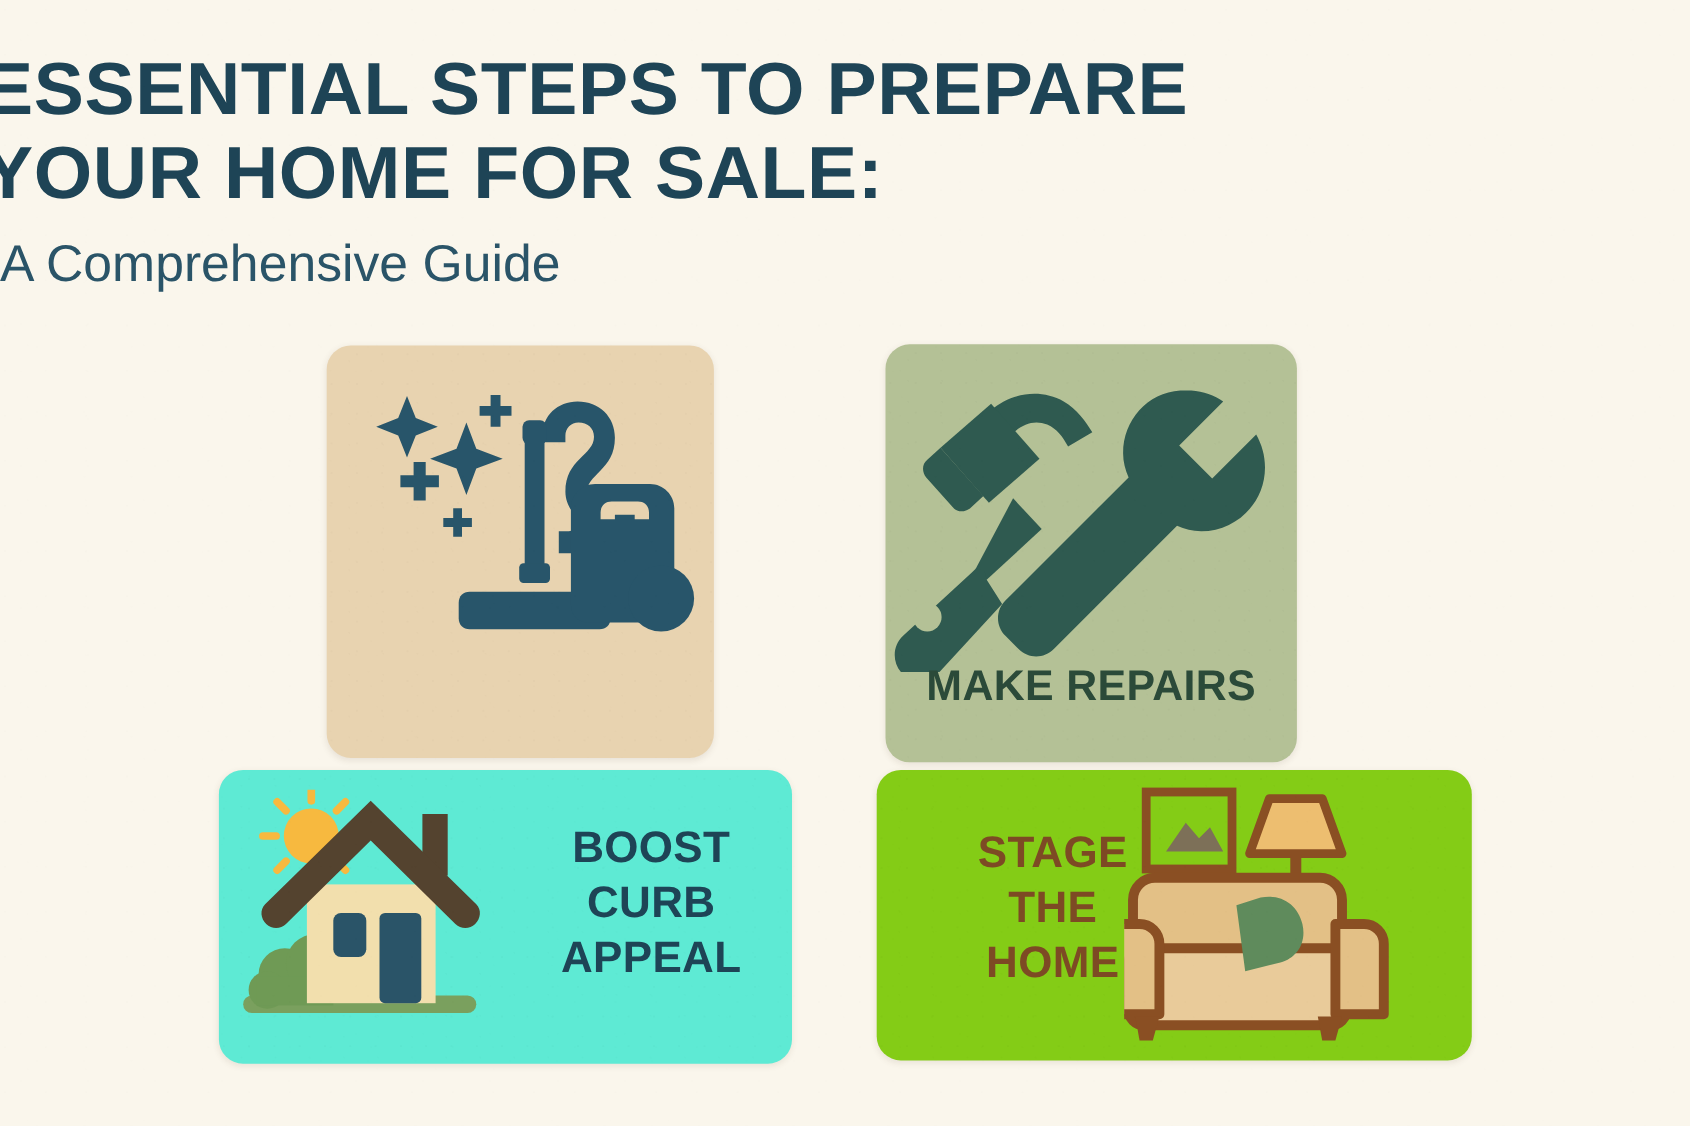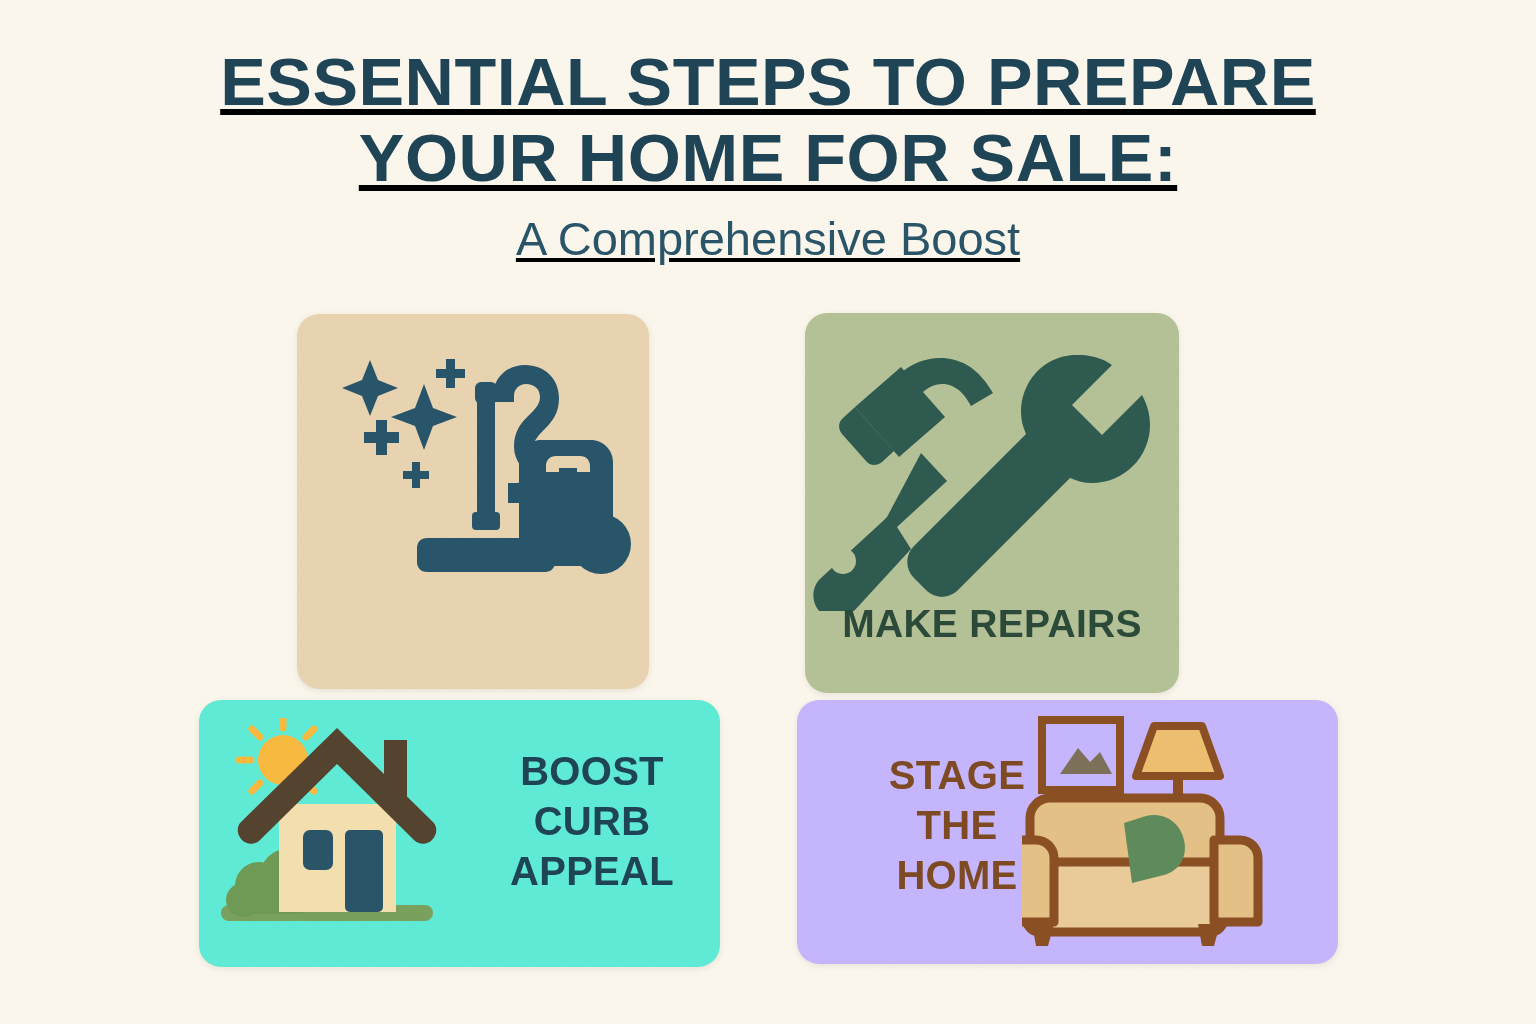--- a/index.html
+++ b/index.html
@@ -29,22 +29,21 @@
     background-size: 37px 41px, 53px 47px, 43px 59px, 61px 43px;
     z-index: 60;
   }
 
   
   .title-block {
     position: absolute;
     left: 0;
     right: 0;
     top: 44px;
-    text-align: center;
-    text-decoration: underline;
+    text-align: left;
   }
   .title-line {
     font-family: "Liberation Sans", sans-serif;
     font-weight: bold;
     font-size: 67px;
     line-height: 76px;
     letter-spacing: .5px;
     color: #1e4456;
     text-transform: uppercase;
     transform: scaleX(1.02);
@@ -72,21 +71,21 @@
     background-image:
       radial-gradient(circle at 20% 30%, rgba(0,0,0,.10) 0 1px, transparent 1px),
       radial-gradient(circle at 66% 74%, rgba(0,0,0,.08) 0 1px, transparent 1px);
     background-size: 23px 27px, 31px 19px;
     pointer-events: none;
   }
 
   #card-clean  { left: 297px; top: 314px;  width: 352px; height: 375px; background: #e8d3b0; }
   #card-repair { left: 805px; top: 313px;  width: 374px; height: 380px; background: #b4c196; }
   #card-curb   { left: 199px; top: 700px;  width: 521px; height: 267px; background: #5eead4; }
-  #card-stage  { left: 797px; top: 700px;  width: 541px; height: 264px; background: #c4b5fd; }
+  #card-stage  { left: 797px; top: 700px;  width: 541px; height: 264px; background: #84cc16; }
 
   .card-label {
     position: absolute;
     font-family: "Liberation Sans", sans-serif;
     font-weight: bold;
     text-transform: uppercase;
     text-align: center;
     white-space: pre-line;
   }
 
@@ -119,21 +118,21 @@
     position: absolute;
     pointer-events: none;
   }
 </style>
 </head>
 <body>
 
 <div class="title-block">
   <div class="title-line">Essential Steps to Prepare</div>
   <div class="title-line">Your Home for Sale:</div>
-  <div class="subtitle">A Comprehensive Boost</div>
+  <div class="subtitle">A Comprehensive Guide</div>
 </div>
 
 <div class="card" id="card-clean">
   <div class="card-inner-grain"></div>
   <svg class="card-art" width="352" height="280" viewBox="0 0 352 280" style="left:0;top:8px;">
     <g fill="#28556a">
 
       <path d="M73 38 L81 58 L101 66 L81 74 L73 94 L65 74 L45 66 L65 58 Z"></path>
       <path d="M127 62 L136 86 L160 95 L136 104 L127 128 L118 104 L94 95 L118 86 Z"></path>
       <path d="M149 37 h9 v10 h10 v9 h-10 v10 h-9 v-10 h-10 v-9 h10 Z"></path>

